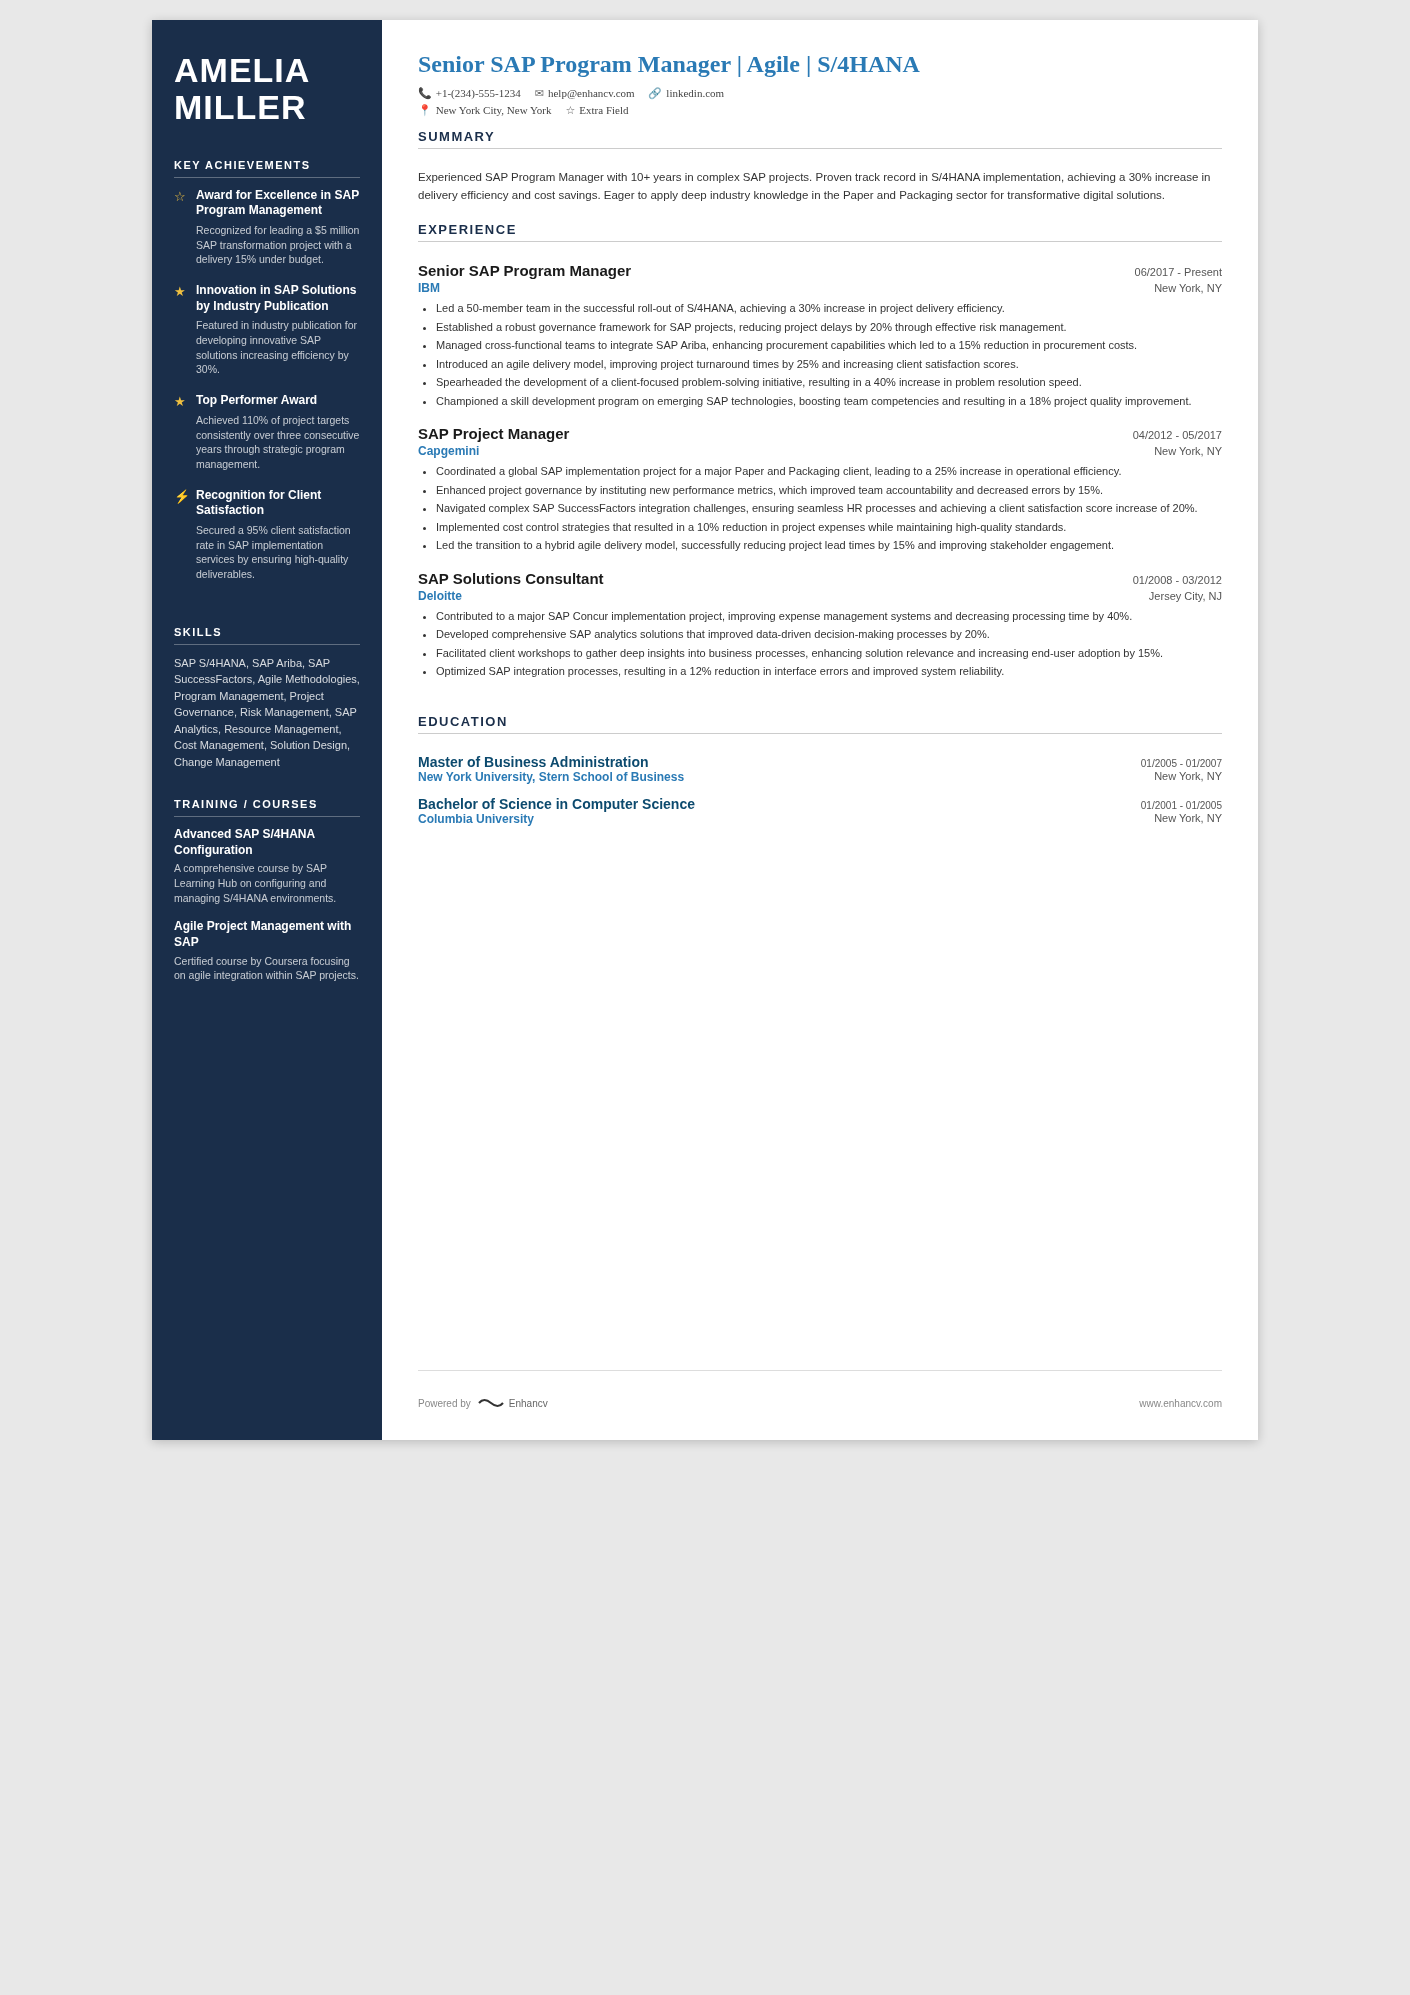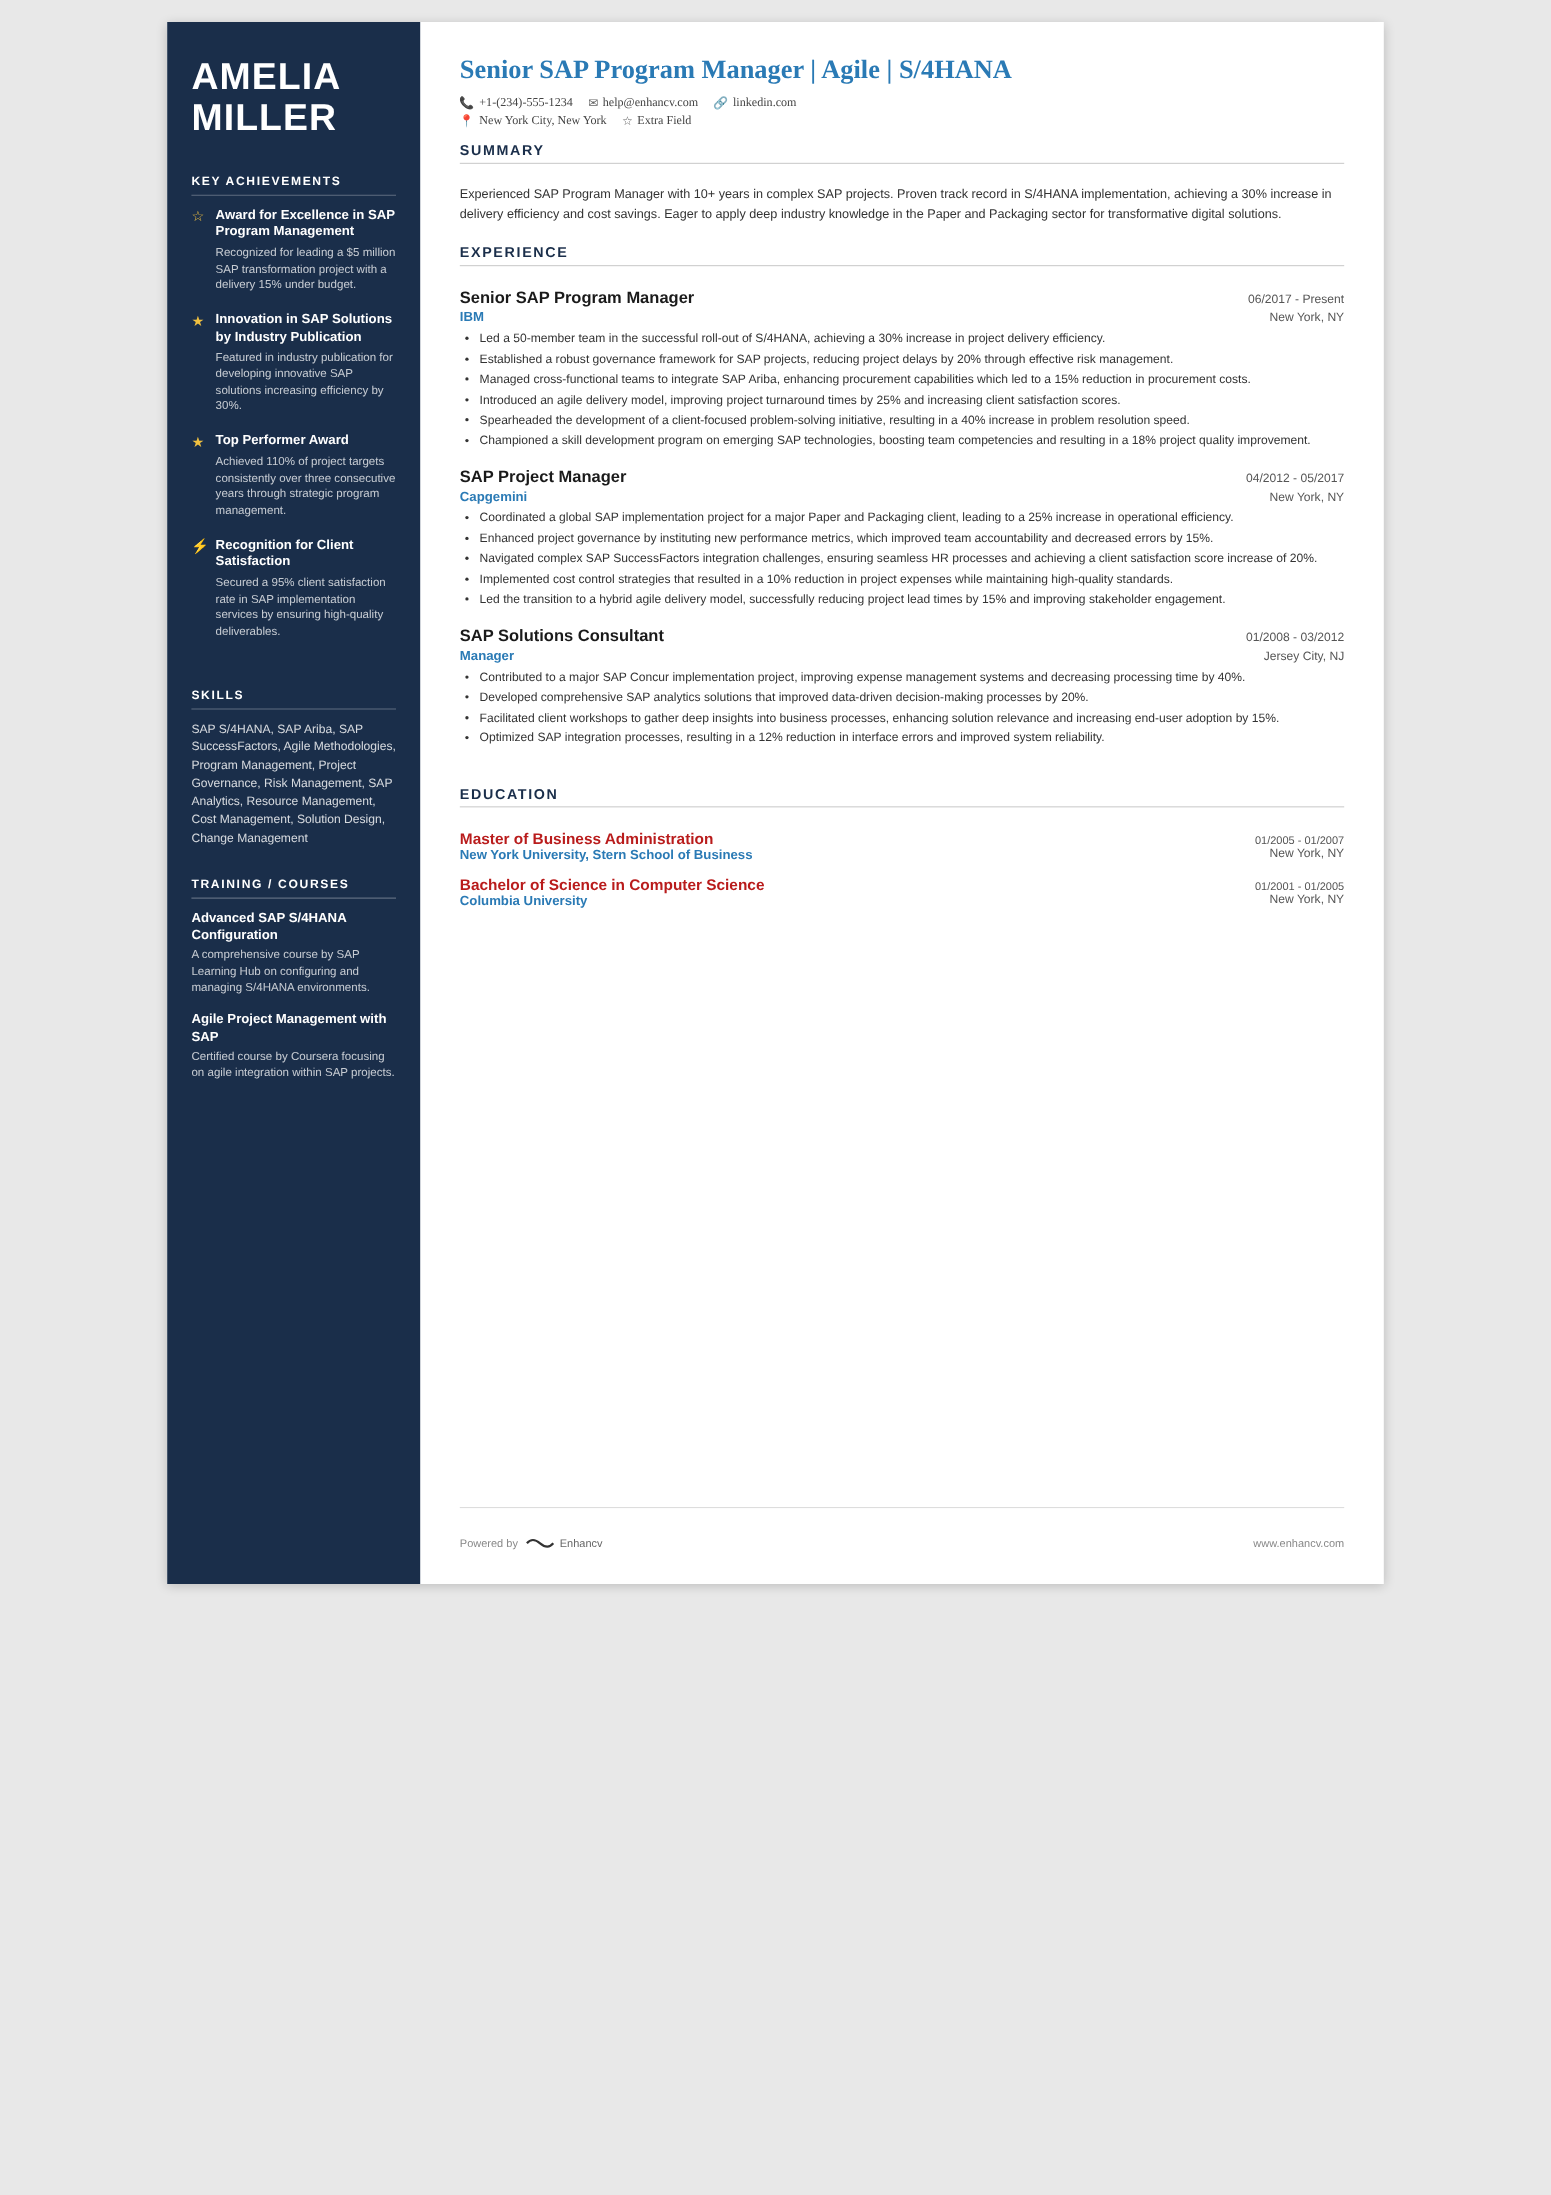--- a/index.html
+++ b/index.html
@@ -199,21 +199,21 @@
     
     .edu-item { margin-bottom: 12px; }
     .edu-header {
       display: flex;
       justify-content: space-between;
       align-items: baseline;
     }
     .edu-degree {
       font-size: 14px;
       font-weight: 700;
-      color: #b91c1c;
+      color: #0c4a6e;
     }
     .edu-dates {
       font-size: 10px;
       color: #555;
       white-space: nowrap;
     }
     .edu-sub {
       display: flex;
       justify-content: space-between;
     }
@@ -390,21 +390,21 @@
           <li>Led the transition to a hybrid agile delivery model, successfully reducing project lead times by 15% and improving stakeholder engagement.</li>
         </ul>
       </div>
 
       <div class="exp-item">
         <div class="exp-header">
           <span class="exp-title">SAP Solutions Consultant</span>
           <span class="exp-dates">01/2008 - 03/2012</span>
         </div>
         <div class="exp-sub">
-          <span class="exp-company">Manager</span>
+          <span class="exp-company">Deloitte</span>
           <span class="exp-location">Jersey City, NJ</span>
         </div>
         <ul class="exp-bullets">
           <li>Contributed to a major SAP Concur implementation project, improving expense management systems and decreasing processing time by 40%.</li>
           <li>Developed comprehensive SAP analytics solutions that improved data-driven decision-making processes by 20%.</li>
           <li>Facilitated client workshops to gather deep insights into business processes, enhancing solution relevance and increasing end-user adoption by 15%.</li>
           <li>Optimized SAP integration processes, resulting in a 12% reduction in interface errors and improved system reliability.</li>
         </ul>
       </div>
     </div>

